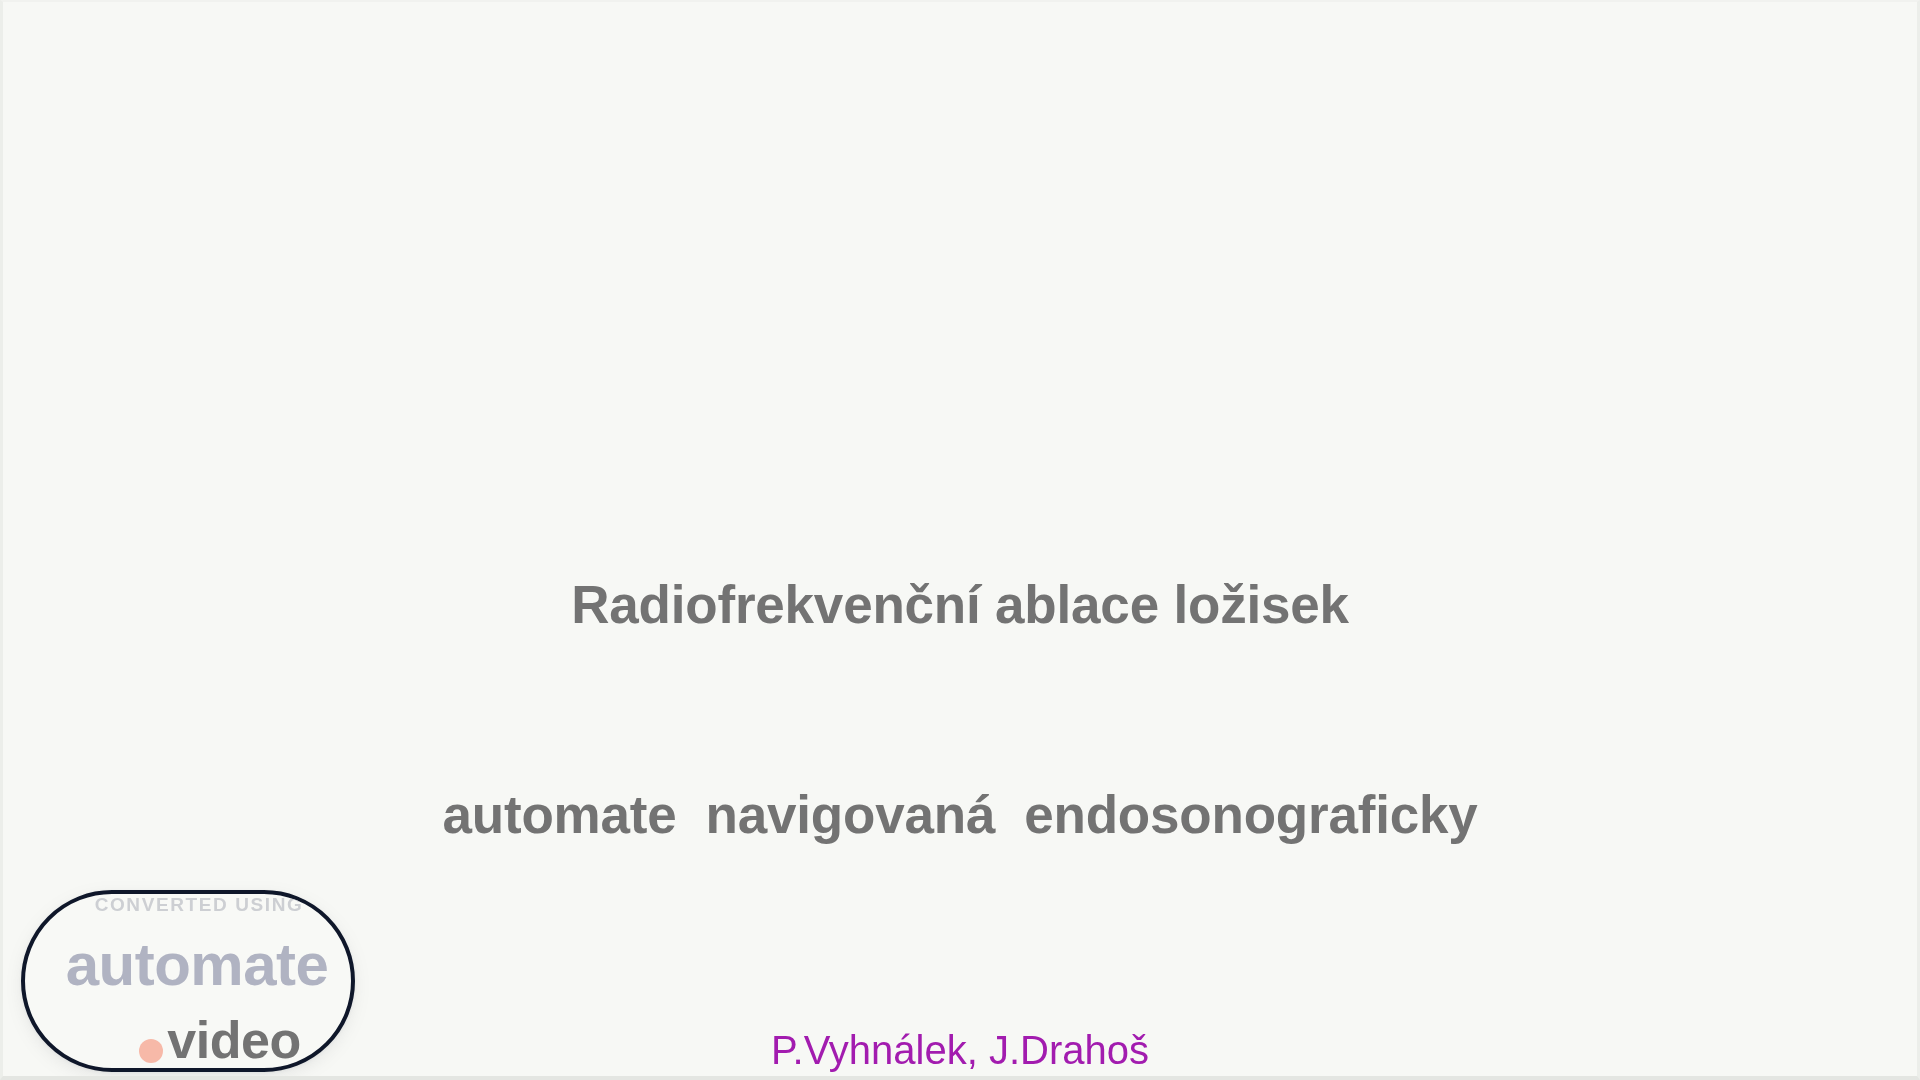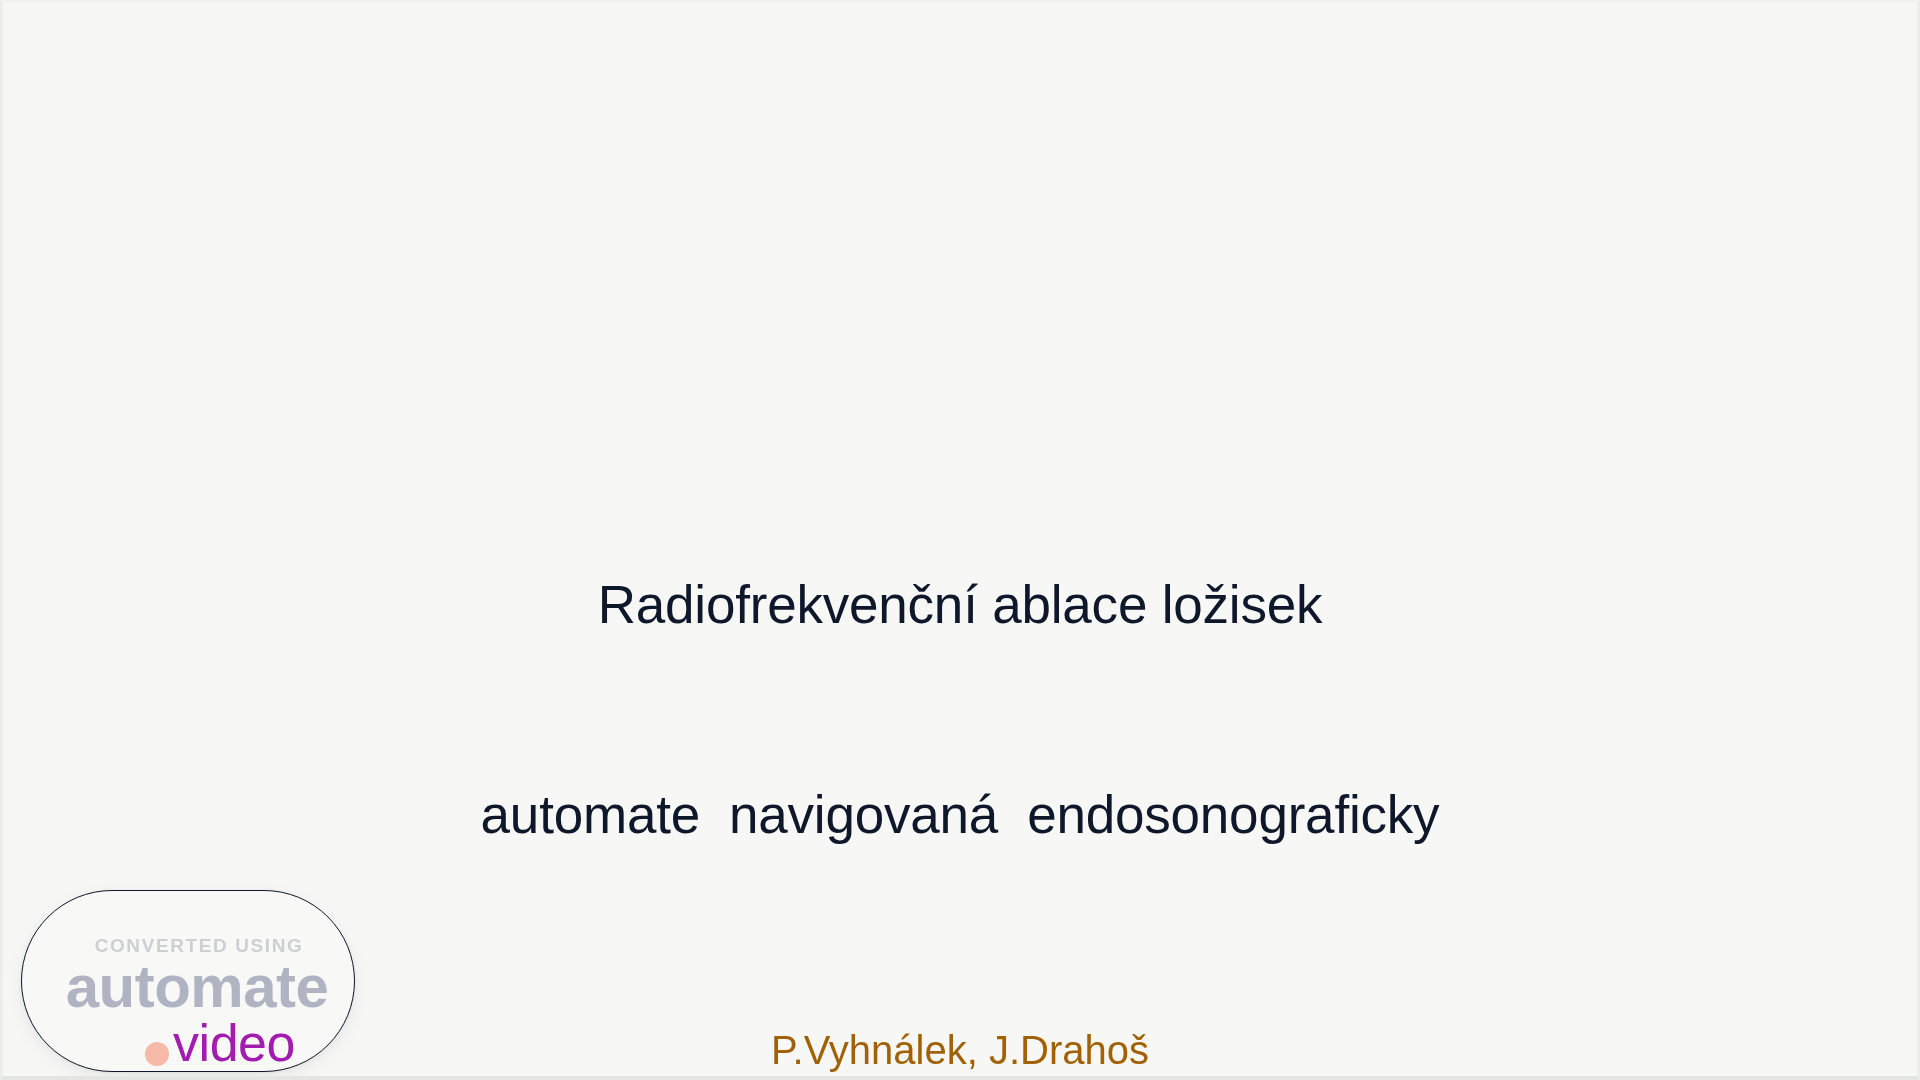--- a/index.html
+++ b/index.html
@@ -31,80 +31,80 @@
   
   .content {
     position: absolute;
     left: 0;
     right: 0;
     top: 392px;
     text-align: center;
   }
 
   .title {
-    color: #0f172a;
+    color: #737373;
     font-size: 53px;
     line-height: 70px;
-    font-weight: 400;
+    font-weight: 700;
     letter-spacing: -0.2px;
     white-space: pre;
   }
   .title-line {
     display: block;
     white-space: pre;
   }
 
   .authors {
     margin-top: 24px;
-    color: #a16207;
+    color: #a21caf;
     font-size: 40px;
     line-height: 50px;
     font-weight: 400;
   }
 
   
   .watermark {
     position: absolute;
     left: 18px;
     top: 888px;
     width: 334px;
     height: 182px;
     border-radius: 95px;
     background: #f8f9f6;
     box-shadow: 0 5px 16px rgba(120,125,135,0.13),
                 0 1px 3px rgba(120,125,135,0.10);
-    border: 1px solid #0f172a;
+    border: 4px solid #0f172a;
     box-sizing: border-box;
     display: flex;
     flex-direction: column;
     align-items: center;
-    justify-content: flex-end;
+    justify-content: space-between;
     overflow: hidden;
   }
   .wm-kicker {
     color: #cdcfd3;
     font-size: 19px;
     font-weight: 700;
     letter-spacing: 1.6px;
     line-height: 22px;
     margin-bottom: 2px;
     padding-left: 22px;
   }
   .wm-brand {
     color: #b0b3c2;
     font-size: 60px;
     font-weight: 700;
     line-height: 56px;
     letter-spacing: -0.5px;
     padding-left: 18px;
   }
   .wm-tld {
-    color: #a21caf;
+    color: #737373;
     font-size: 52px;
-    font-weight: 400;
+    font-weight: 700;
     line-height: 56px;
     letter-spacing: -0.5px;
     padding-left: 64px;
     display: flex;
     align-items: center;
   }
   .wm-dot {
     display: inline-block;
     width: 24px;
     height: 24px;

